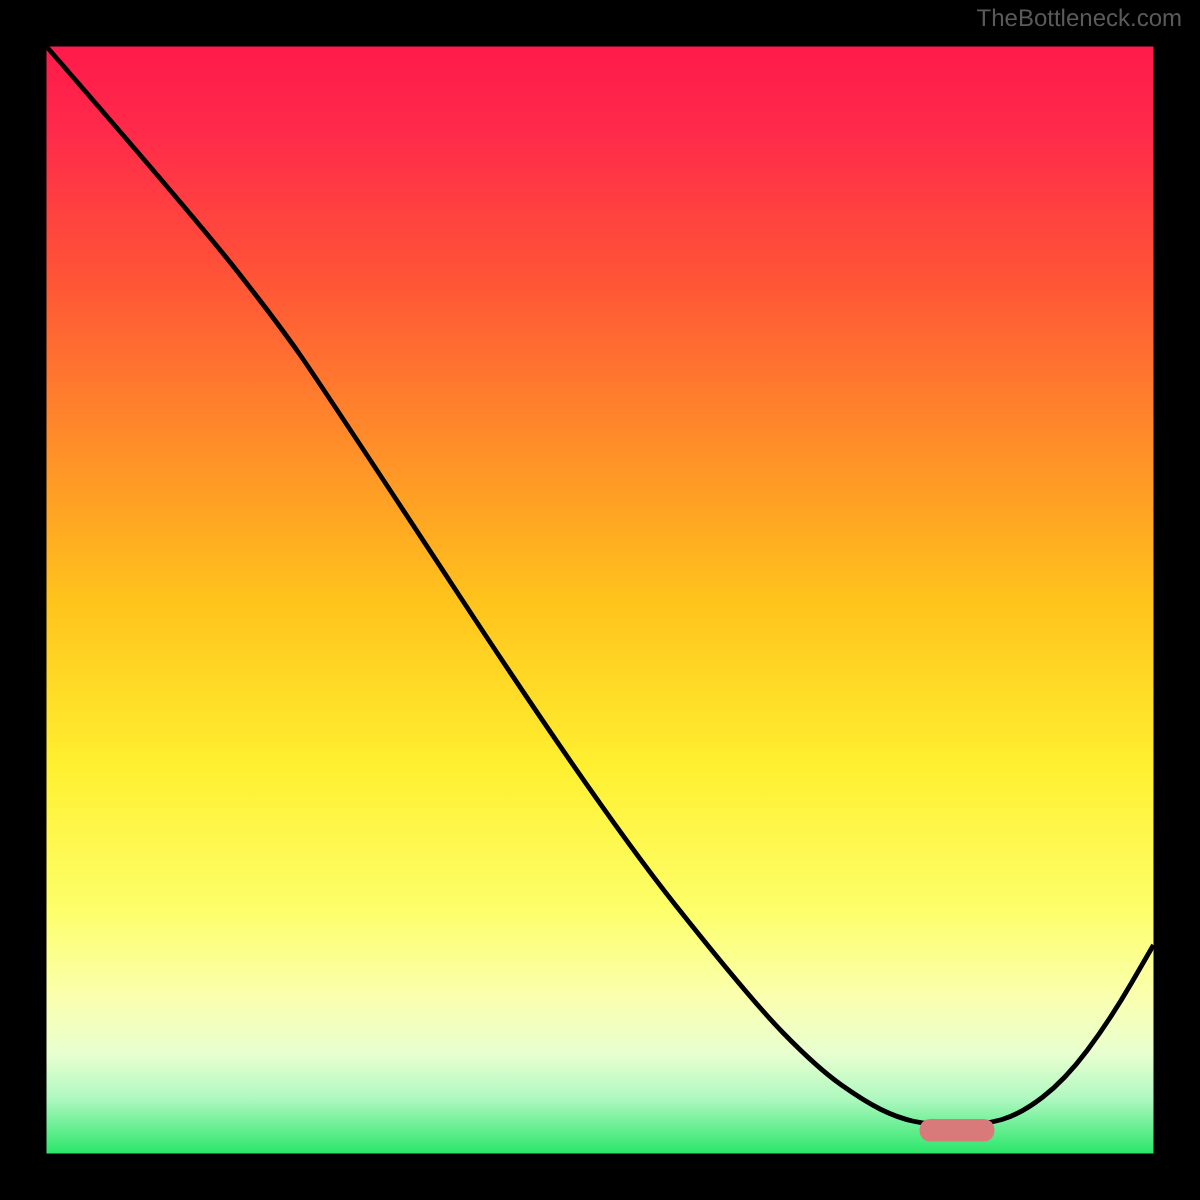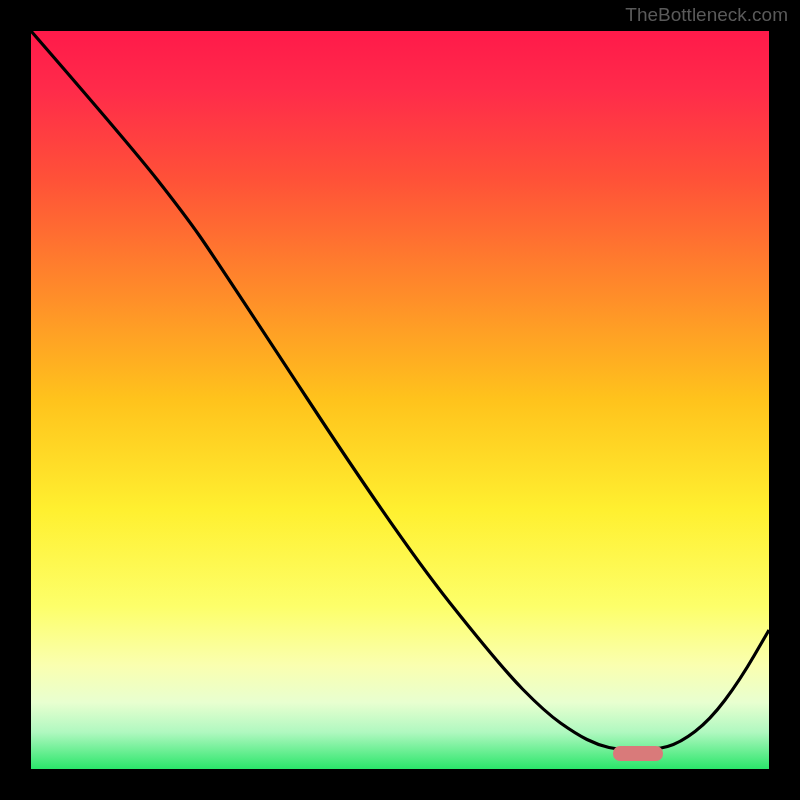--- a/index.html
+++ b/index.html
@@ -11,21 +11,21 @@
   .chart-container {
     position: relative;
     width: 800px;
     height: 800px;
   }
   .watermark {
     position: absolute;
     top: 4px;
     right: 12px;
     color: #5a5a5a;
-    font-size: 19px;
+    font-size: 16px;
     font-weight: 500;
     z-index: 10;
   }
   svg {
     display: block;
   }
 </style>
 </head>
 <body>
 

